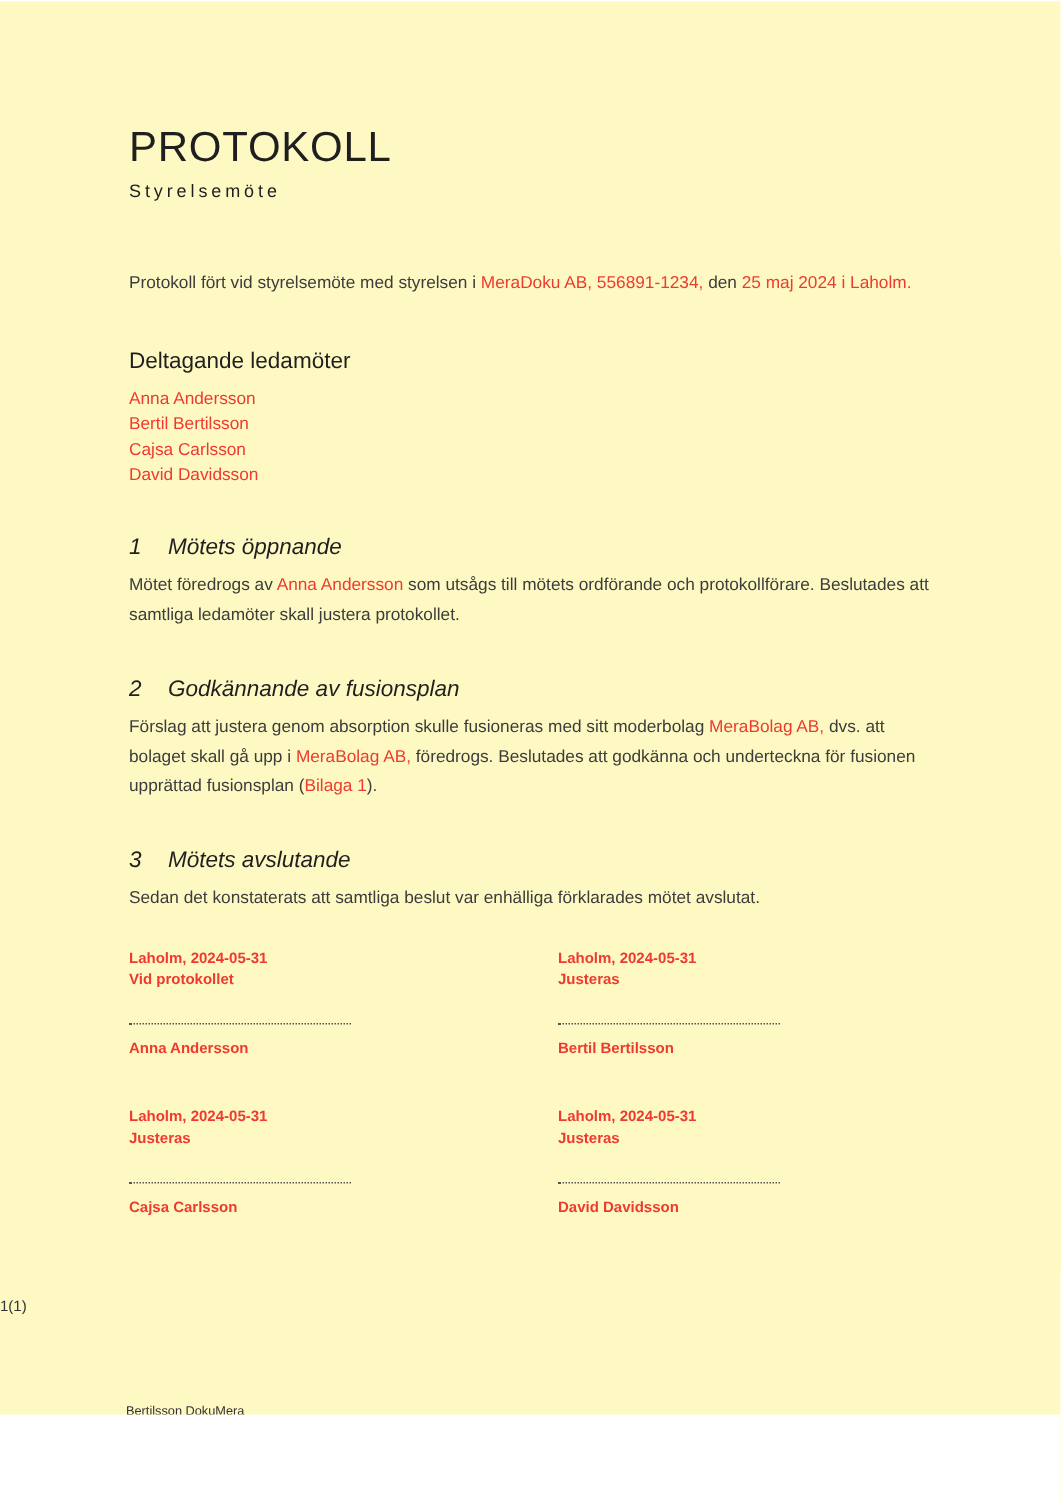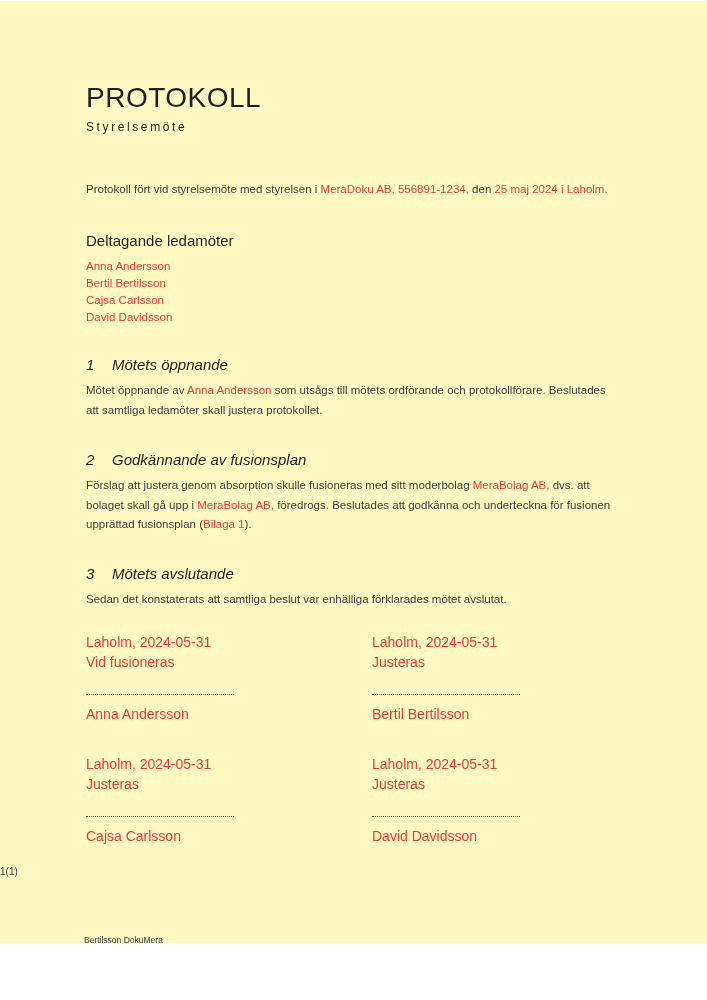--- a/index.html
+++ b/index.html
@@ -68,23 +68,24 @@
     font-size:11.5px;
     line-height:1.72;
   }
   .red{color:var(--red);}
   .sig-grid{
     margin-top:23px;
     display:grid;
     grid-template-columns:286px auto;
   }
   .sig-block{
-    font-size:14px;
+    font-size:10px;
     line-height:1.42;
     margin-bottom:31px;
+    font-weight:bold;
   }
   .sig-line{
     width:148px;
     height:0;
     border-bottom:1px dotted #555;
     margin-top:21px;
   }
   .sig-name{
     margin-top:10px;
   }
@@ -121,37 +122,37 @@
     <div class="names">
       <div class="red">Anna Andersson</div>
       <div class="red">Bertil Bertilsson</div>
       <div class="red">Cajsa Carlsson</div>
       <div class="red">David Davidsson</div>
     </div>
 
     <h2 class="numbered-heading">
       <span class="num">1</span><span>Mötets öppnande</span>
     </h2>
-    <p class="section-body"><span>Mötet öppnande av </span><span class="red">Anna Andersson</span><span> som utsågs till mötets ordförande och protokollförare. Beslutades att samtliga ledamöter skall justera protokollet.</span></p>
+    <p class="section-body"><span>Mötet föredrogs av </span><span class="red">Anna Andersson</span><span> som utsågs till mötets ordförande och protokollförare. Beslutades att samtliga ledamöter skall justera protokollet.</span></p>
 
     <h2 class="numbered-heading">
       <span class="num">2</span><span>Godkännande av fusionsplan</span>
     </h2>
     <p class="section-body"><span>Förslag att justera genom absorption skulle fusioneras med sitt moderbolag </span><span class="red">MeraBolag AB,</span><span> dvs. att bolaget skall gå upp i </span><span class="red">MeraBolag AB,</span><span> föredrogs. Beslutades att godkänna och underteckna för fusionen upprättad fusionsplan (</span><span class="red">Bilaga 1</span><span>).</span></p>
 
     <h2 class="numbered-heading">
       <span class="num">3</span><span>Mötets avslutande</span>
     </h2>
     <p class="section-body"><span>Sedan det konstaterats att samtliga beslut var enhälliga förklarades mötet avslutat.</span></p>
 
     <div class="sig-grid">
 
       <div class="sig-block">
         <div class="red">Laholm, 2024-05-31</div>
-        <div class="red">Vid fusioneras</div>
+        <div class="red">Vid protokollet</div>
         <div class="sig-line"></div>
         <div class="red sig-name">Anna Andersson</div>
       </div>
 
       <div class="sig-block">
         <div class="red">Laholm, 2024-05-31</div>
         <div class="red">Justeras</div>
         <div class="sig-line"></div>
         <div class="red sig-name">Bertil Bertilsson</div>
       </div>

